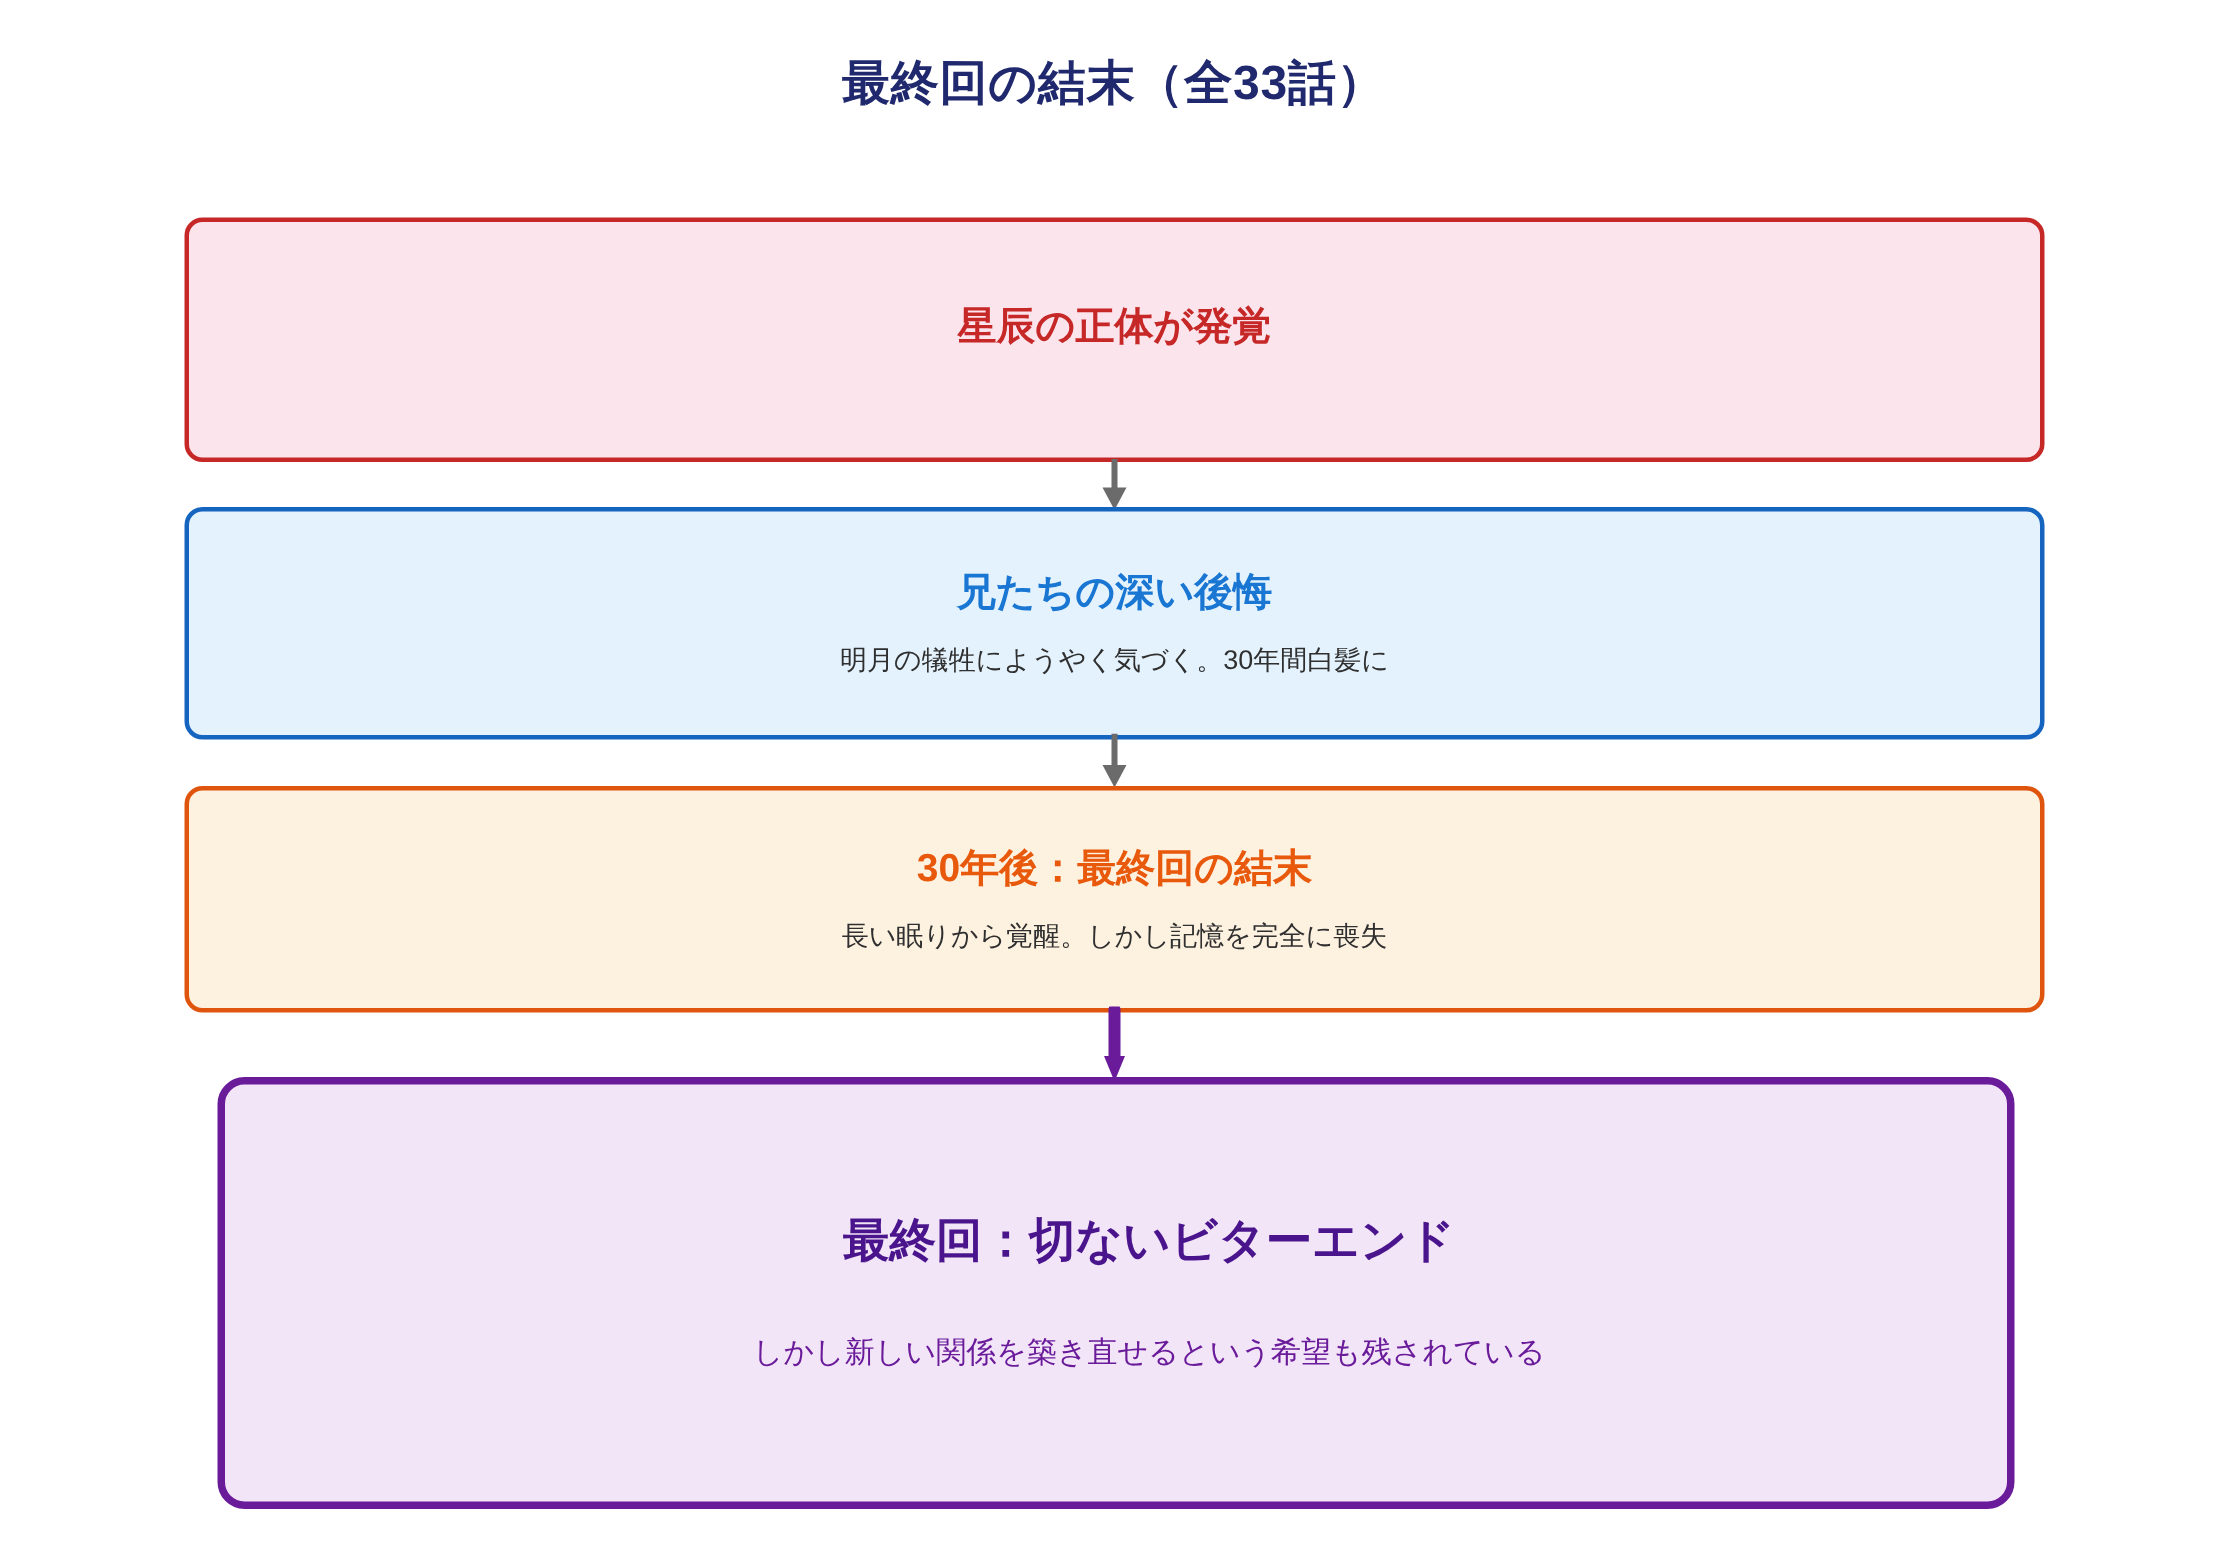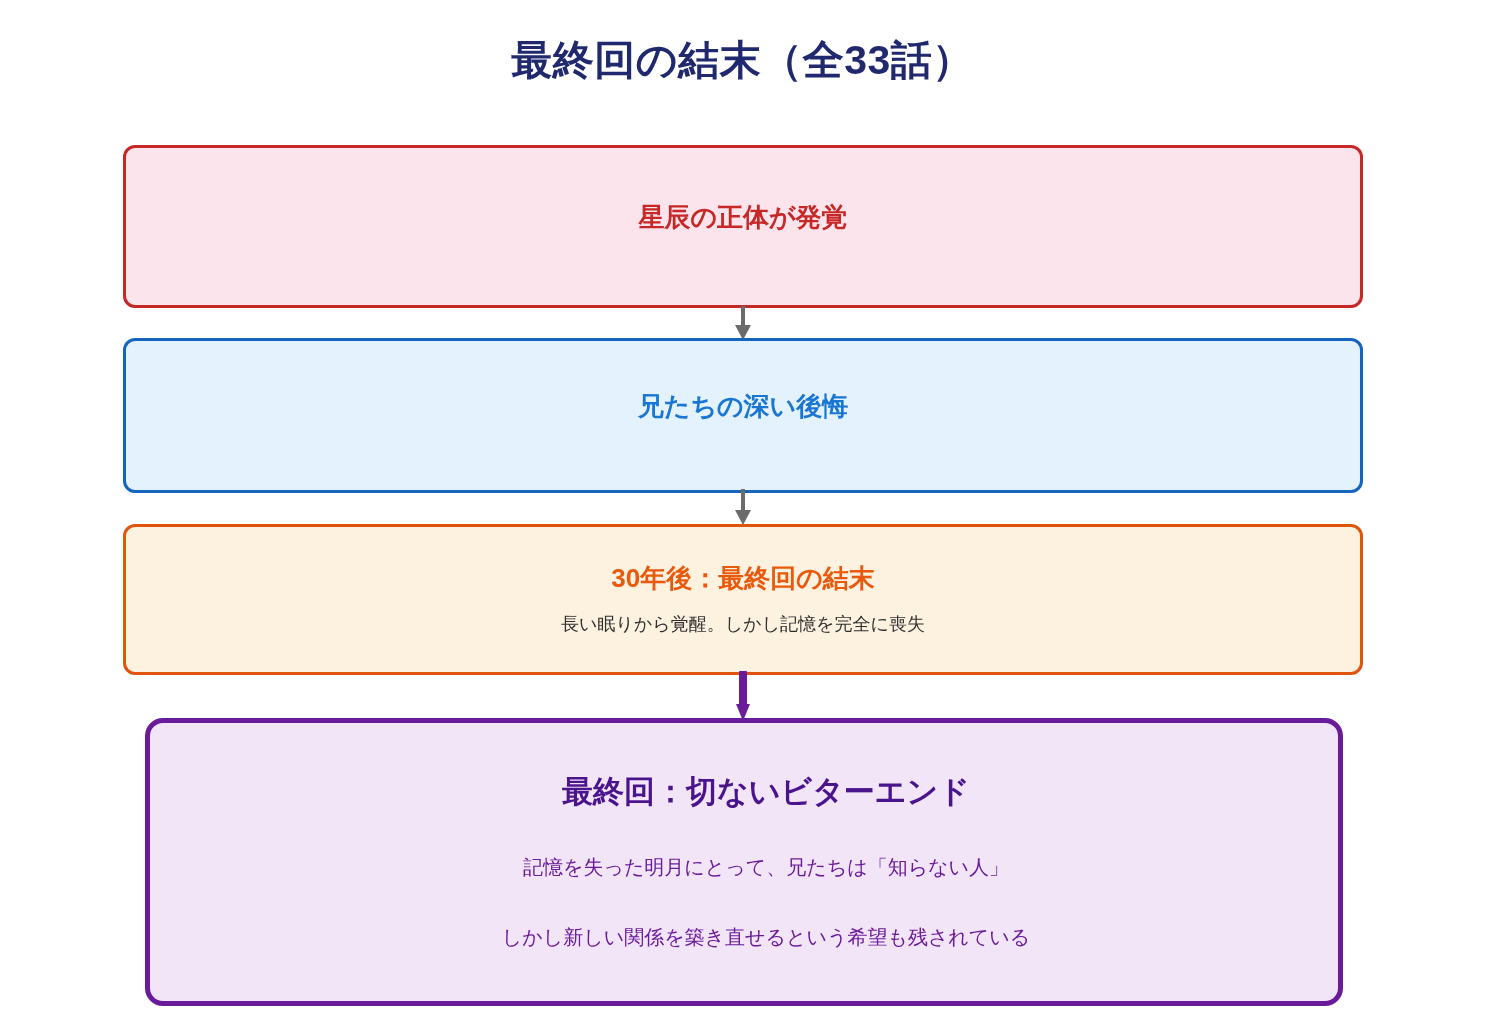--- a/index.html
+++ b/index.html
@@ -20,21 +20,21 @@
     height: 1035px;
   }
 
   
   .diagram-title {
     position: absolute;
     top: 36px;
     left: 0;
     width: 1485px;
     text-align: center;
-    font-size: 41px;
+    font-size: 32px;
     font-weight: 700;
     color: #21296e;
     letter-spacing: 0.5px;
     line-height: 1.2;
     white-space: nowrap;
   }
 
   
   .node {
     position: absolute;
@@ -136,20 +136,21 @@
 
   <div class="arrow" style="left:729px; top:306px;">
     <svg width="28" height="36" viewBox="0 0 28 36">
       <line x1="14" y1="0" x2="14" y2="22" stroke="#6b6b6b" stroke-width="4"></line>
       <polygon points="14,34 6,19 22,19" fill="#6b6b6b"></polygon>
     </svg>
   </div>
 
   <div class="node node-regret">
     <div class="node-title">兄たちの深い後悔</div>
+    <div class="node-desc">明月の犠牲にようやく気づく。30年間白髪に</div>
   </div>
 
   <div class="arrow" style="left:729px; top:489px;">
     <svg width="28" height="38" viewBox="0 0 28 38">
       <line x1="14" y1="0" x2="14" y2="24" stroke="#6b6b6b" stroke-width="4"></line>
       <polygon points="14,36 6,21 22,21" fill="#6b6b6b"></polygon>
     </svg>
   </div>
 
   <div class="node node-awaken">
@@ -159,17 +160,16 @@
 
   <div class="arrow" style="left:729px; top:671px;">
     <svg width="28" height="52" viewBox="0 0 28 52">
       <line x1="14" y1="2" x2="14" y2="36" stroke="#6a1b9a" stroke-width="8" stroke-linecap="round"></line>
       <polygon points="14,50 7,33 21,33" fill="#6a1b9a"></polygon>
     </svg>
   </div>
 
   <div class="node node-finale">
     <div class="node-title">最終回：切ないビターエンド</div>
-    <div class="node-desc">記憶を失った明月にとって、兄たちは「知らない人」</div>
     <div class="node-desc">しかし新しい関係を築き直せるという希望も残されている</div>
   </div>
 
 </div>
 
 </body></html>

